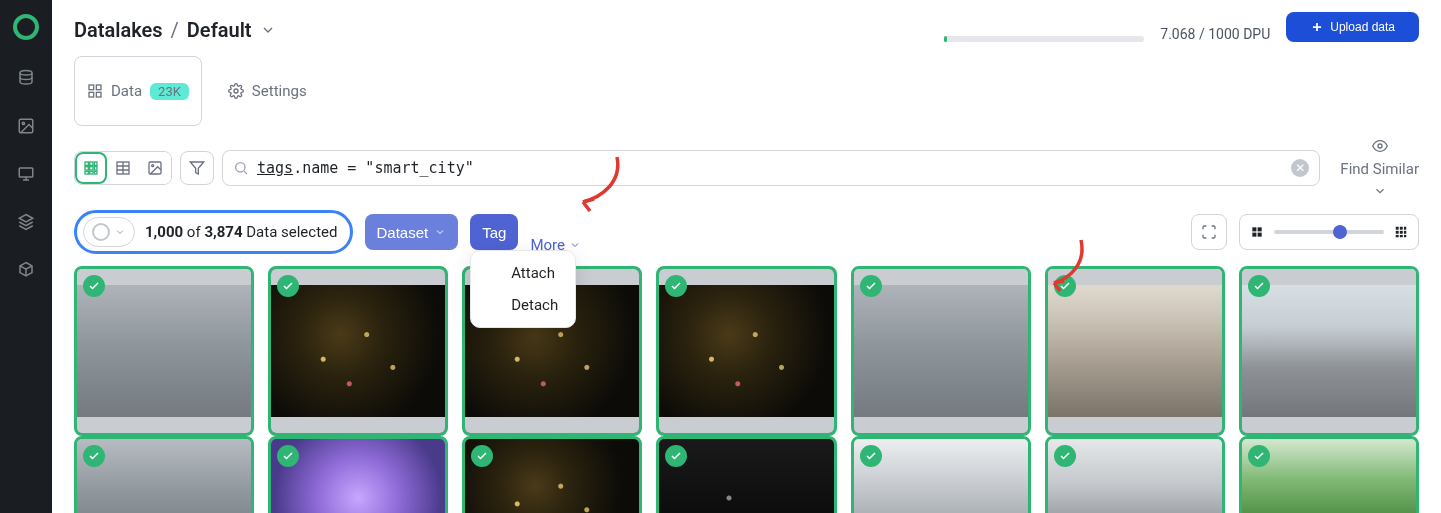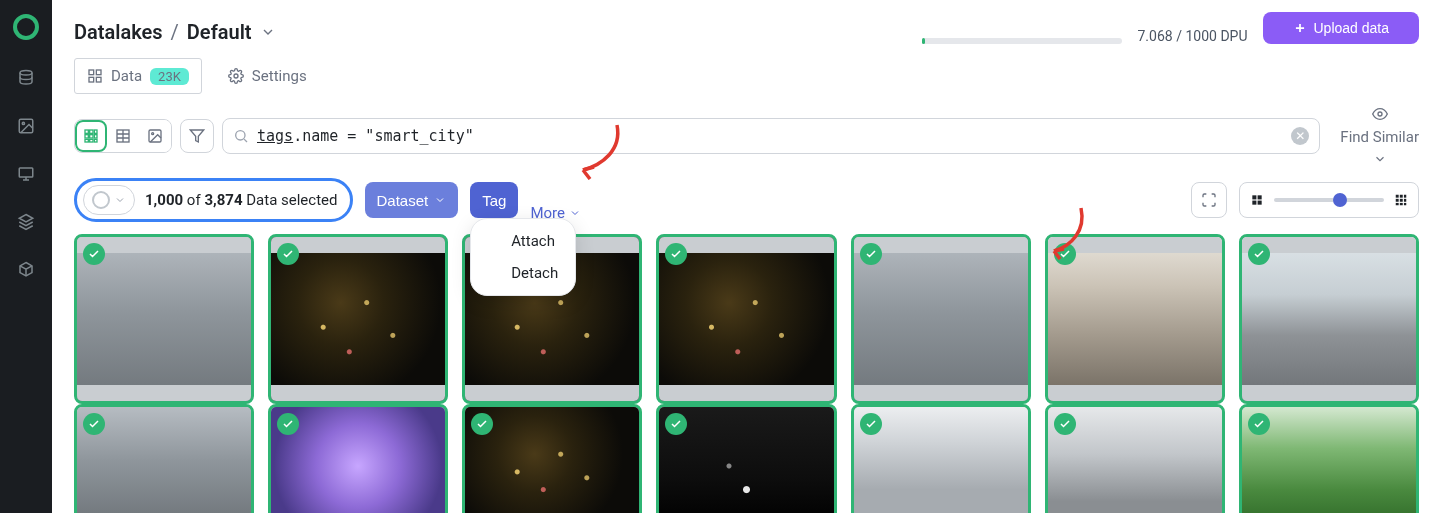--- a/index.html
+++ b/index.html
@@ -10,23 +10,23 @@
   .side-icon { width: 20px; height: 20px; color: #7d868c; display:flex; align-items:center; justify-content:center; }
   .main { flex: 1; display: flex; flex-direction: column; }
   .topbar { display: flex; align-items: flex-end; padding: 12px 22px 0 22px; gap: 16px; }
   .breadcrumb { display: flex; align-items: center; gap: 8px; font-size: 20px; font-weight: 600; color: #1f2328; }
   .breadcrumb .sep { color: #6b7280; font-weight: 400; }
   .breadcrumb svg { color: #6b7280; }
   .spacer { flex: 1; }
   .dpu-bar { width: 200px; height: 6px; background: #e5e7eb; border-radius: 3px; position: relative; }
   .dpu-fill { position:absolute; left:0; top:0; bottom:0; width:1.5%; background:#2fb574; border-radius:3px; }
   .dpu-text { font-size: 14px; color: #4b5563; }
-  .upload-btn { background:#8b5cf6; color:#fff; border:none; border-radius:8px; padding:8px 30px; font-size:14px; font-weight:500; display:flex; align-items:center; gap:6px; cursor:pointer; }
+  .upload-btn { background:#1d4ed8; color:#fff; border:none; border-radius:8px; padding:8px 24px; font-size:12px; font-weight:500; display:flex; align-items:center; gap:6px; cursor:pointer; }
   .tabs { display:flex; align-items:center; gap:14px; padding: 14px 22px 0 22px; }
-  .tab { display:flex; align-items:center; gap:8px; padding:8px 12px; border-radius:3px; color:#6b7280; font-size:15px; cursor:pointer; }
+  .tab { display:flex; align-items:center; gap:8px; padding:25px 12px; border-radius:8px; color:#6b7280; font-size:15px; cursor:pointer; }
   .tab.active { border:1px solid #d1d5db; background:#fff; color:#6b7280; }
   .tab .badge { background:#5eead4; color:#6b7280; padding:1px 8px; border-radius:6px; font-size:13px; }
   .toolbar { display:flex; align-items:center; gap:8px; padding:12px 22px; }
   .view-group { display:flex; border:1px solid #d1d5db; border-radius:8px; overflow:hidden; }
   .view-btn { width:32px; height:32px; display:flex; align-items:center; justify-content:center; background:#fff; cursor:pointer; color:#6b7280; }
   .view-btn.active { border:2px solid #2fb574; border-radius:8px; color:#2fb574; }
   .filter-btn { width:34px; height:34px; border:1px solid #d1d5db; border-radius:8px; display:flex; align-items:center; justify-content:center; color:#6b7280; cursor:pointer; }
   .search-wrap { flex:1; display:flex; align-items:center; border:1px solid #d1d5db; border-radius:8px; padding:0 10px; height:36px; gap:8px; }
   .search-wrap .q { flex:1; font-size:15px; color:#1f2328; font-family: ui-monospace, Menlo, monospace; }
   .search-wrap .q .tags-part { text-decoration: underline; }
@@ -40,21 +40,21 @@
   .sel-text b { font-weight:700; }
   .action-btn { height:36px; padding:0 12px; border-radius:8px; font-size:15px; display:flex; align-items:center; gap:6px; cursor:pointer; color:#fff; border:none; }
   .btn-dataset { background:#6b7fdc; }
   .btn-tag { background:#4f63d2; }
   .more-link { color:#4f63d2; font-size:15px; display:flex; align-items:center; gap:4px; cursor:pointer;margin-top:25px; }
   .right-controls { margin-left:auto; display:flex; align-items:center; gap:12px; }
   .fs-btn { width:36px; height:36px; border:1px solid #d1d5db; border-radius:8px; display:flex; align-items:center; justify-content:center; color:#6b7280; cursor:pointer; }
   .zoom-wrap { display:flex; align-items:center; gap:10px; border:1px solid #d1d5db; border-radius:8px; padding:0 10px; height:36px; }
   .zoom-track { width:110px; height:4px; background:#d1d5db; border-radius:2px; position:relative; }
   .zoom-thumb { position:absolute; top:-5px; width:14px; height:14px; background:#4f63d2; border-radius:50%; }
-  .dropdown { position:absolute; top:36px; left:0; background:#fff; border:1px solid #e5e7eb; border-radius:17px; box-shadow:0 6px 20px rgba(0,0,0,0.12); padding:6px 16px; width:106px; z-index:10; }
+  .dropdown { position:absolute; top:36px; left:0; background:#fff; border:1px solid #e5e7eb; border-radius:10px; box-shadow:0 6px 20px rgba(0,0,0,0.12); padding:6px 16px; width:106px; z-index:10; }
   .dropdown-item { display:flex; align-items:center; gap:10px; padding:7px 14px; font-size:15px; color:#1f2328; cursor:pointer; }
   .tag-wrap { position:relative; }
   .grid { padding:0 22px; display:grid; grid-template-columns: repeat(7, 1fr); gap:14px; }
   .card { position:relative; border:3px solid #2fb574; border-radius:8px; overflow:hidden; aspect-ratio: 1.06; background:#cfd3d7; }
   .card .thumb { position:absolute; inset:0; }
   .card .topgray { position:absolute; top:0; left:0; right:0; height:16px; background:#c9cdd1; }
   .card .botgray { position:absolute; bottom:0; left:0; right:0; height:16px; background:#c9cdd1; }
   .check { position:absolute; top:6px; left:6px; width:22px; height:22px; background:#2fb574; border-radius:50%; display:flex; align-items:center; justify-content:center; color:#fff; }
   .row2 .card { aspect-ratio: 1.45; }
   .arrow1 { position:absolute; left:525px; top:-58px; z-index:5; pointer-events:none; }

